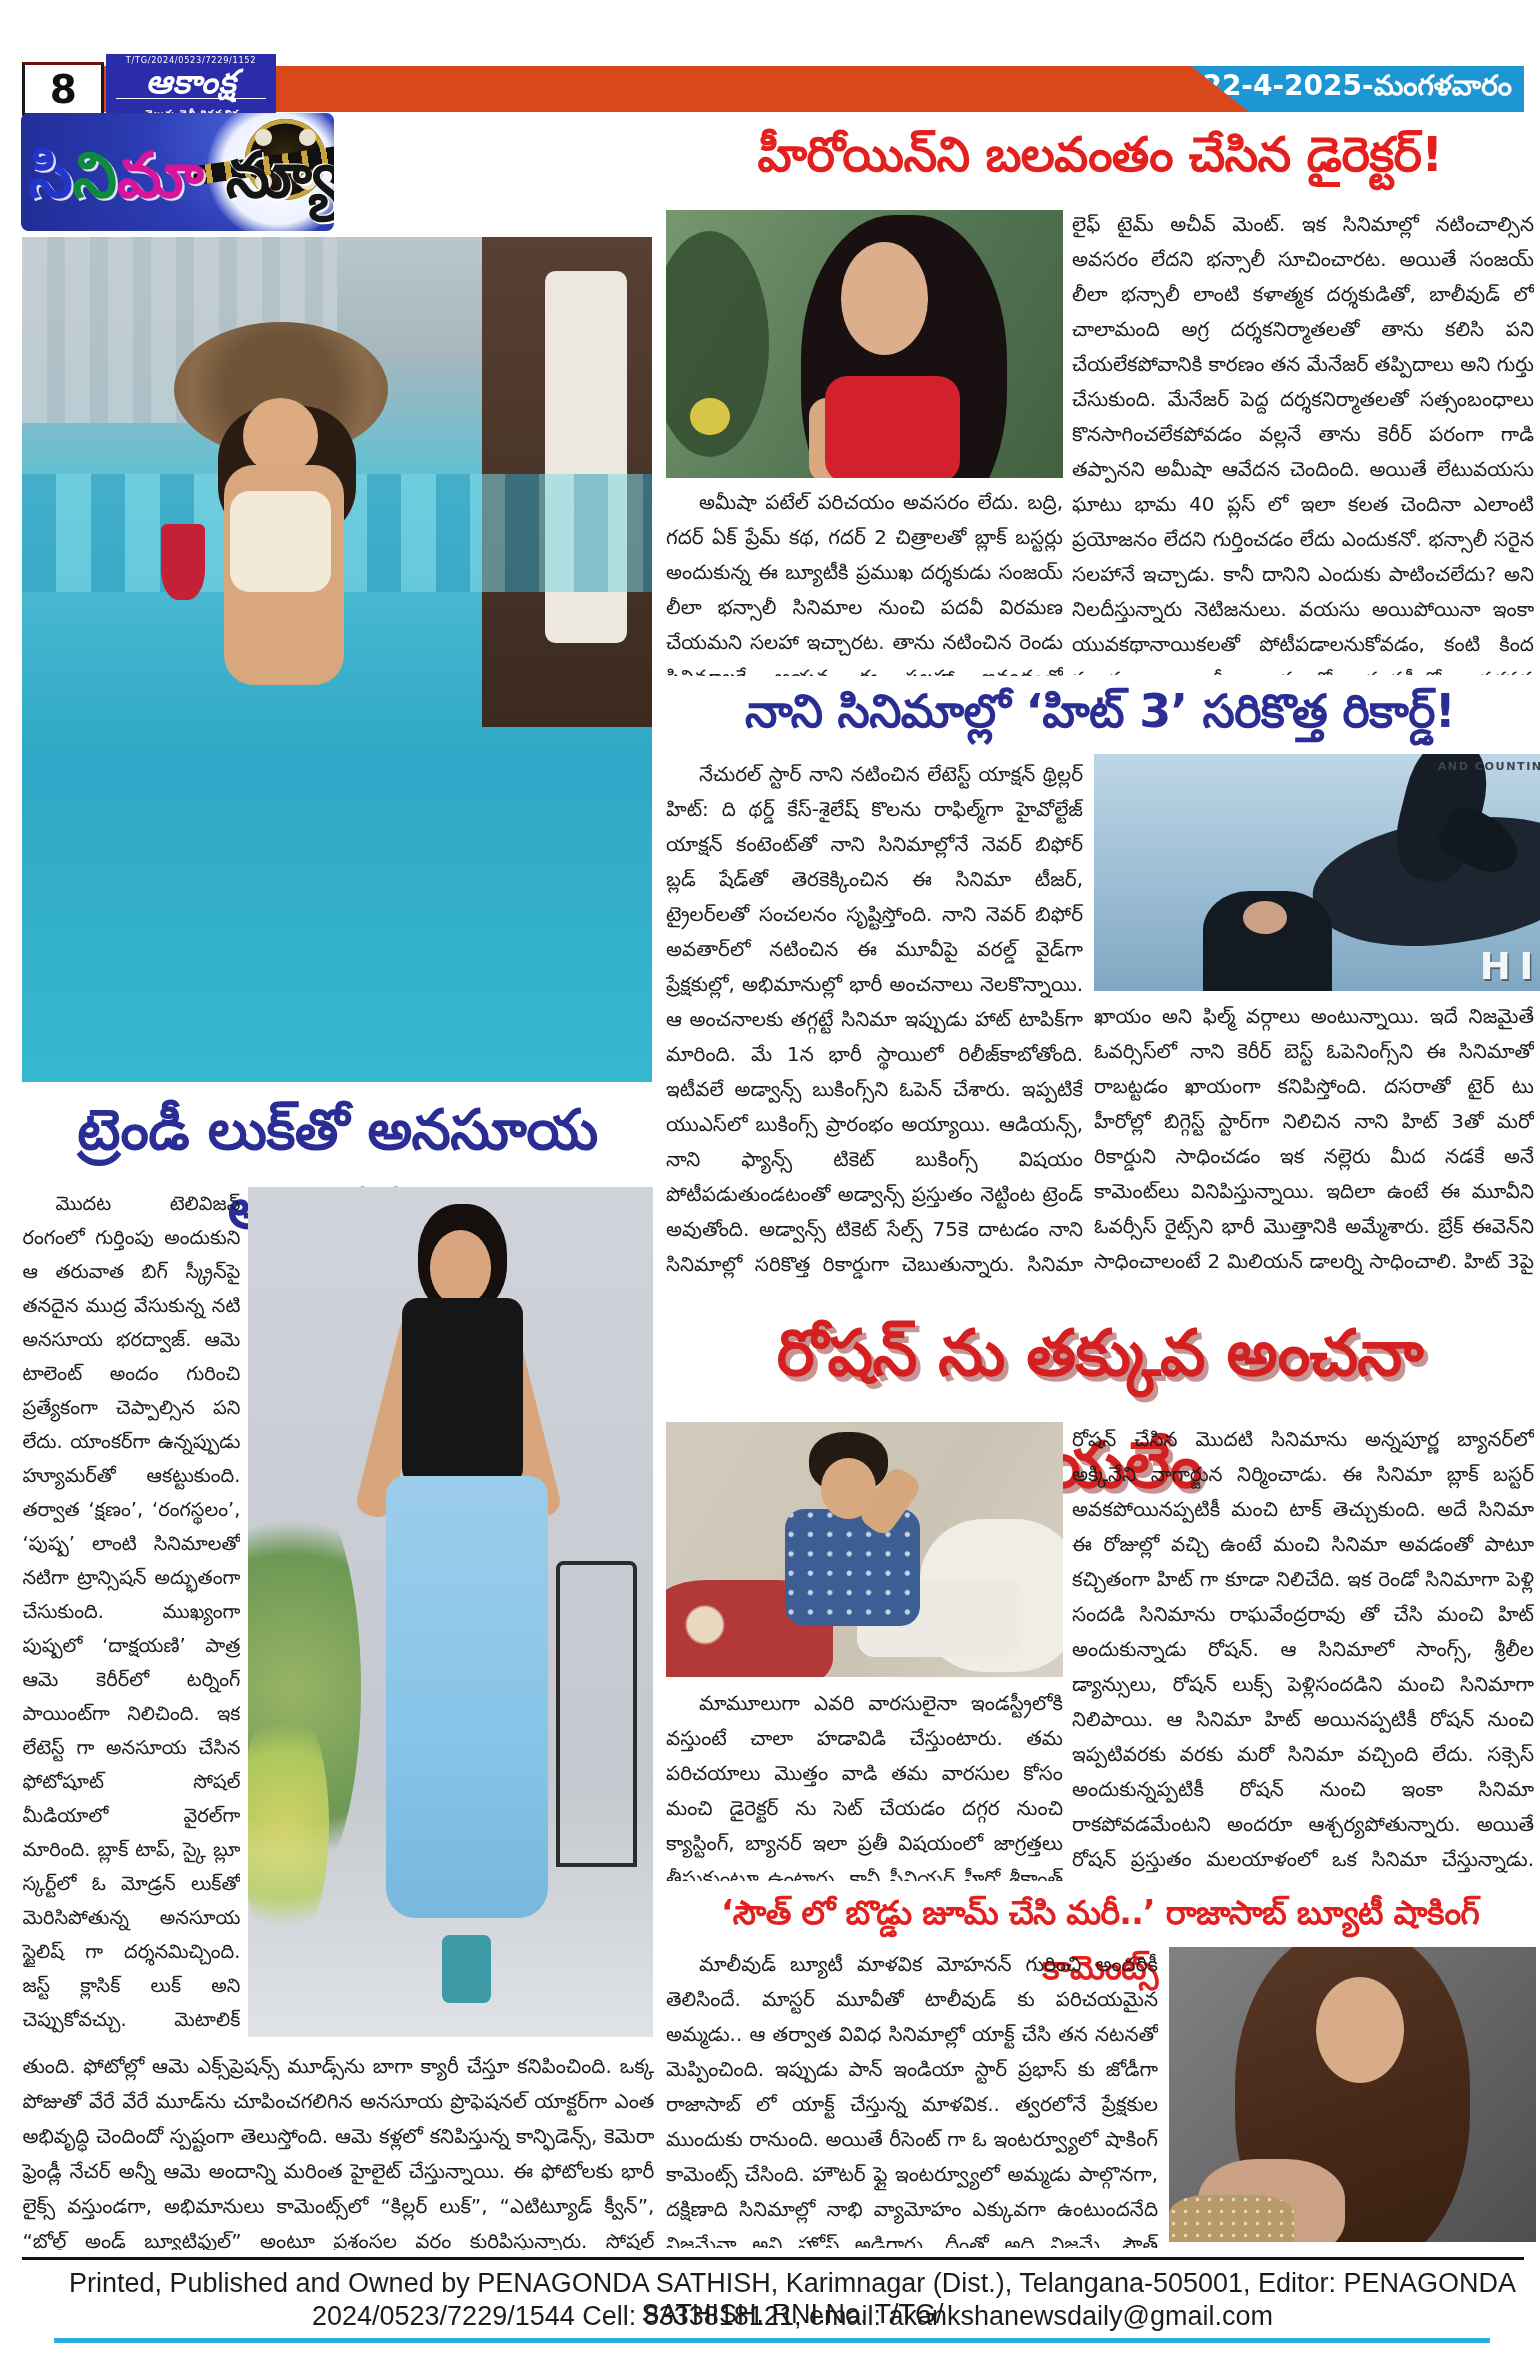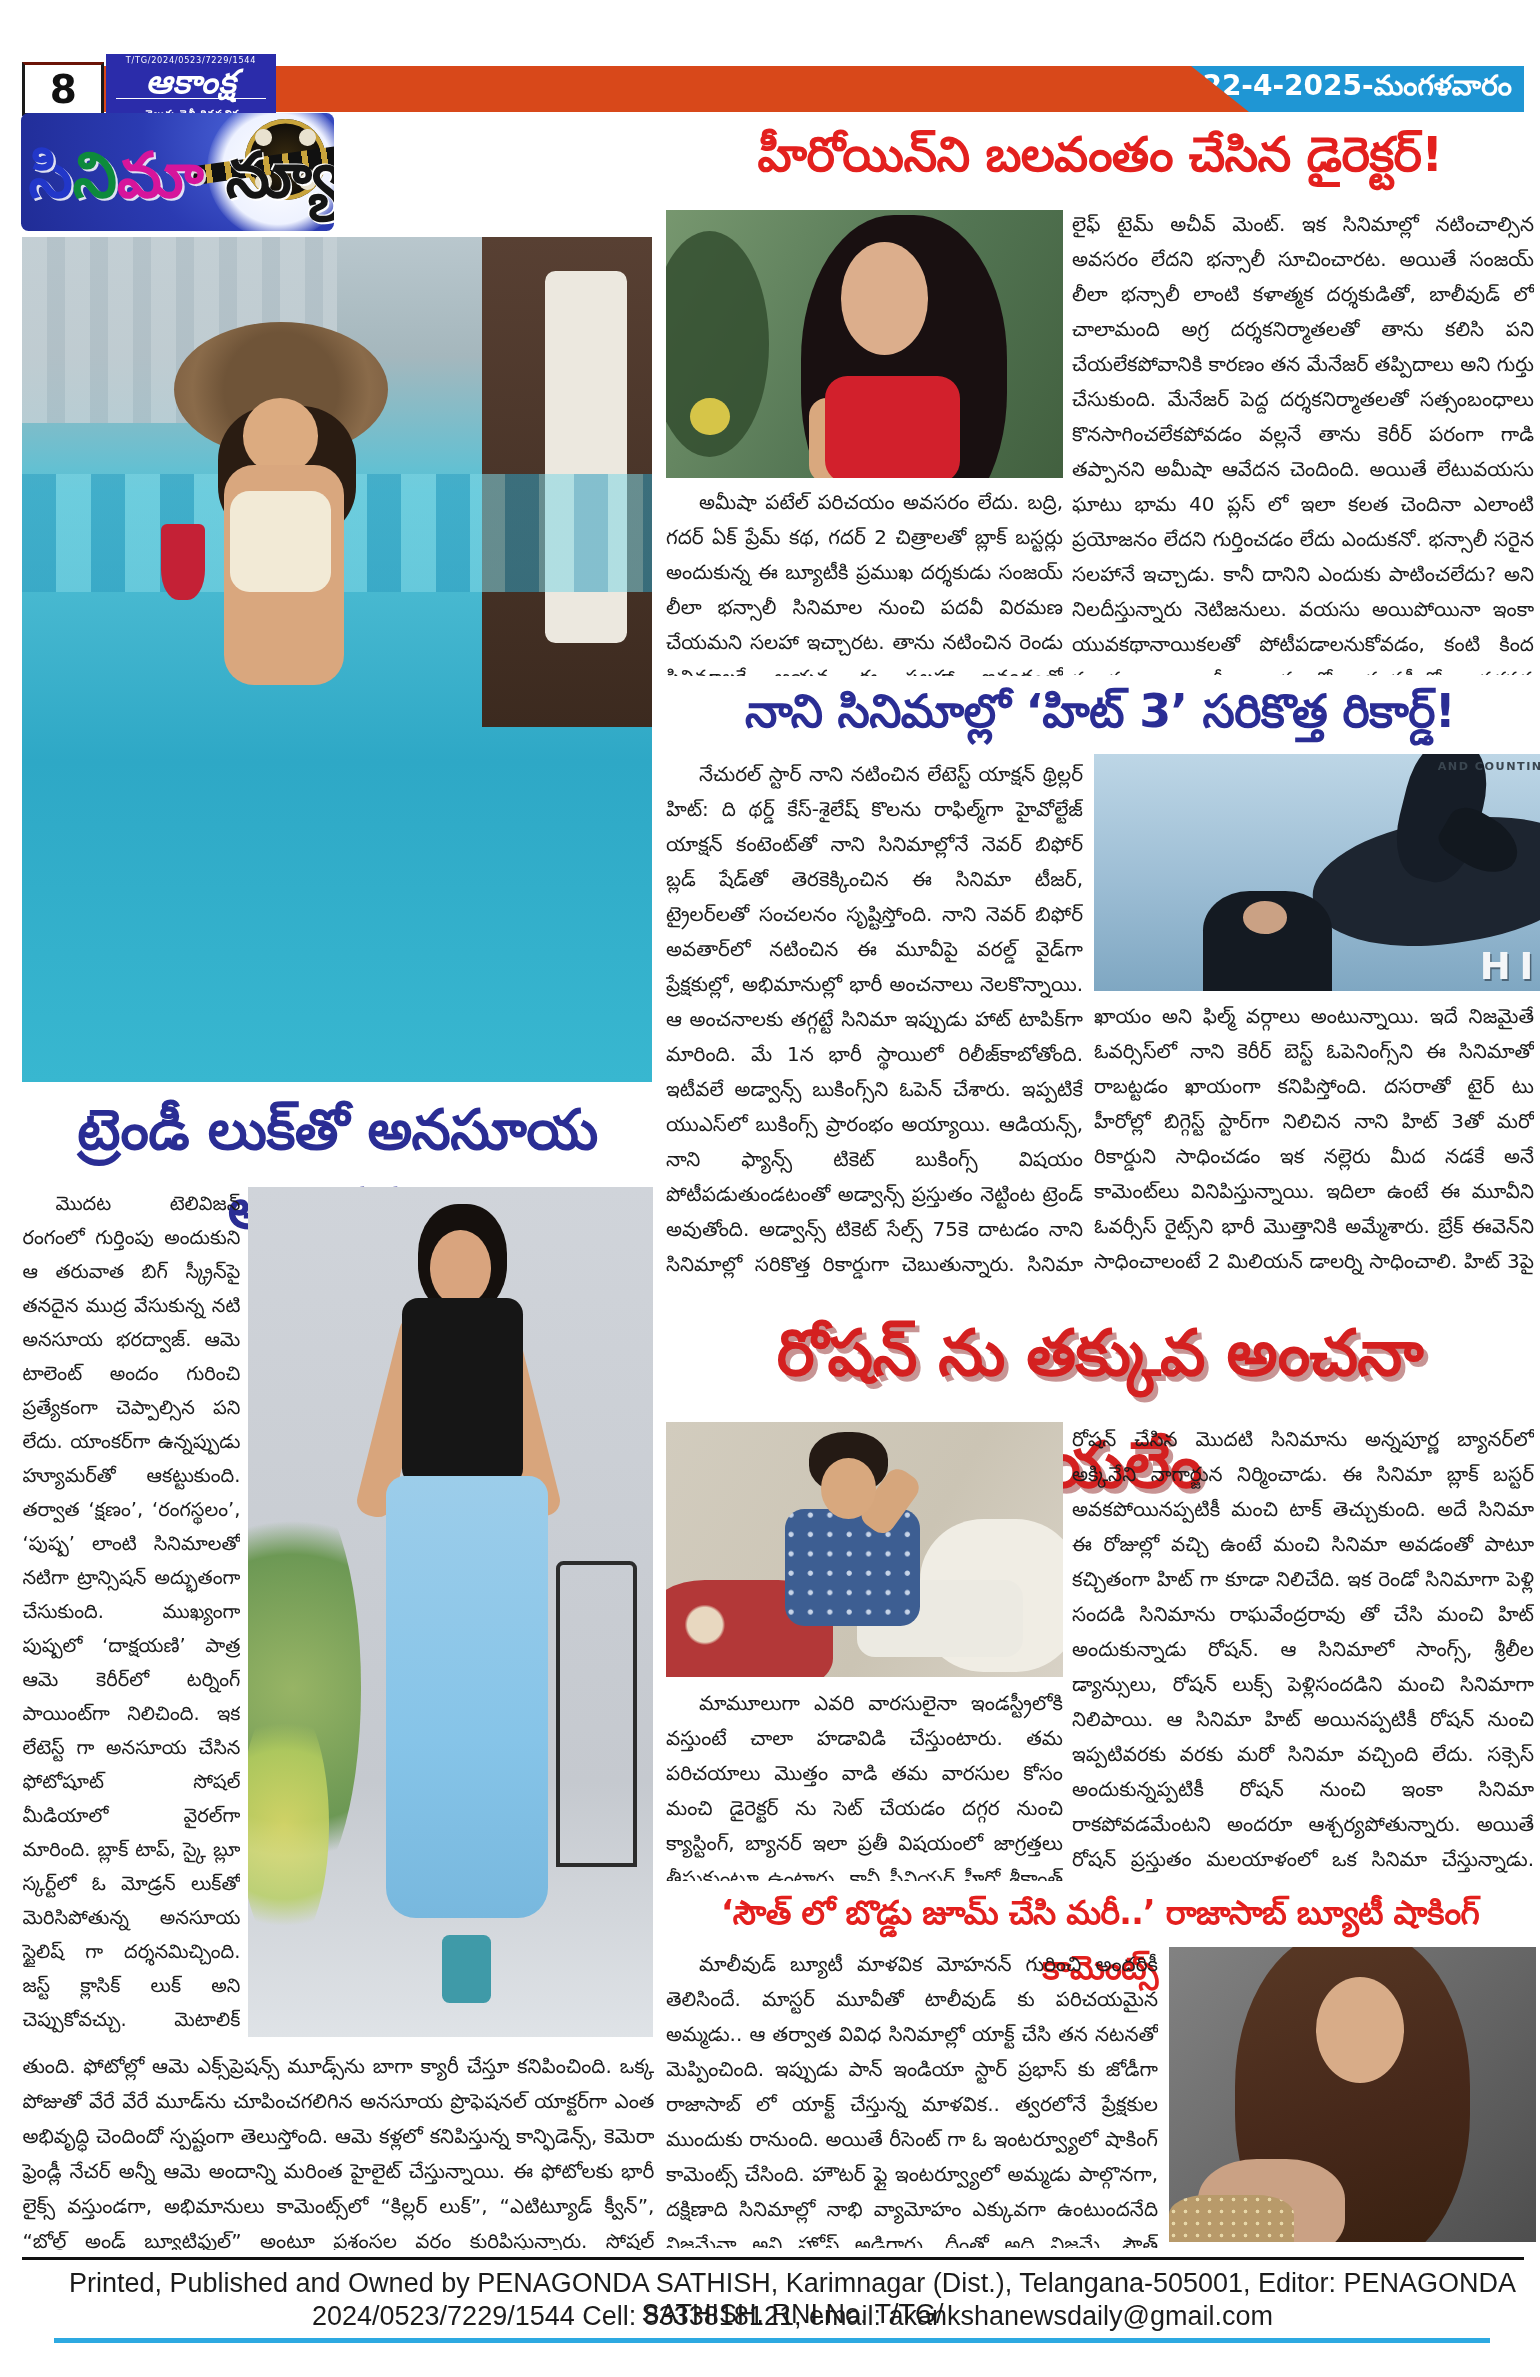--- a/index.html
+++ b/index.html
@@ -143,21 +143,21 @@
   .bottom-line{left:54px;top:2338px;width:1436px;height:5.2px;background:#2da9e1;}
 </style>
 </head>
 <body>
 
 <div class="page">
 
   <div class="abs orange-bar"></div>
   <div class="abs pagenum-box">8</div>
   <div class="abs masthead-box">
-    <div class="masthead-rni">T/TG/2024/0523/7229/1544</div>
+    <div class="masthead-rni">T/TG/2024/0523/7229/1152</div>
     <div class="masthead-title">ఆకాంక్ష</div>
     <div class="masthead-sub">తెలుగు డైలీ దినపత్రిక</div>
   </div>
   <div class="abs date-ribbon">
     <span>22-4-2025-మంగళవారం</span>
   </div>
 
   <div class="abs photo logo-box">
     <div class="abs logo-burst"></div>
     <div class="abs logo-reel">

